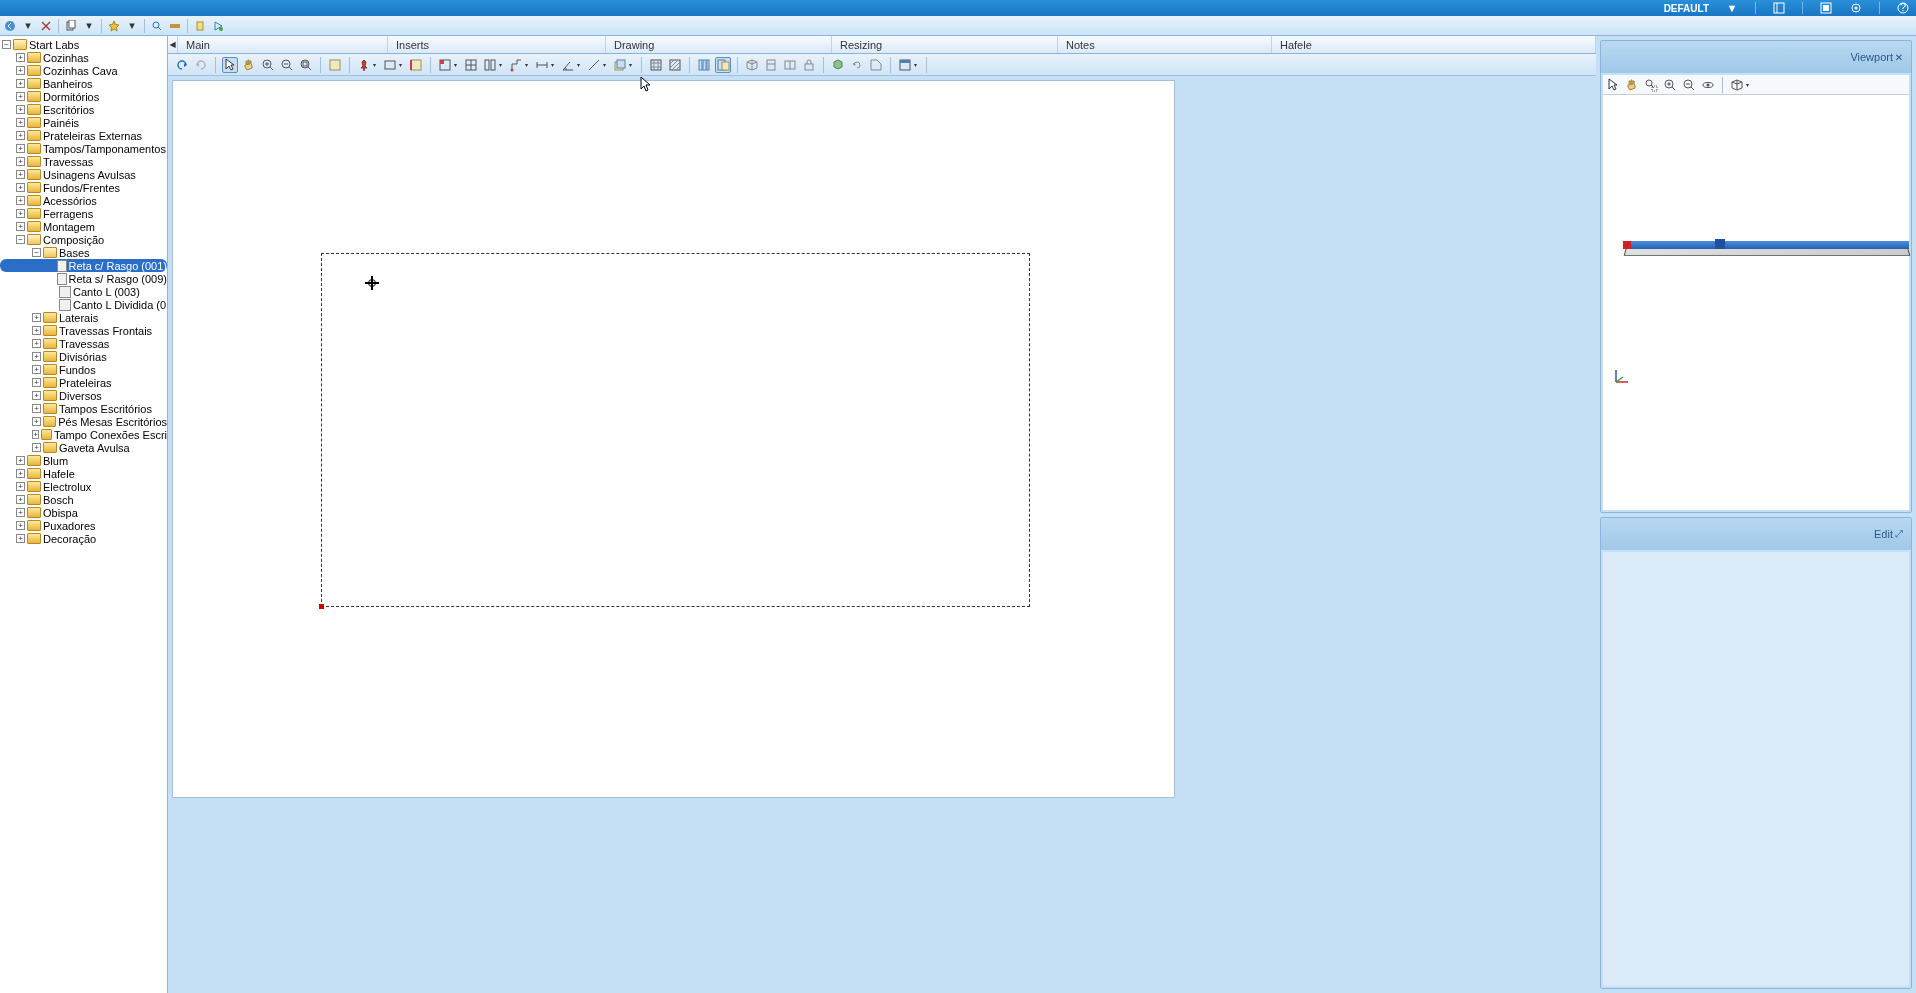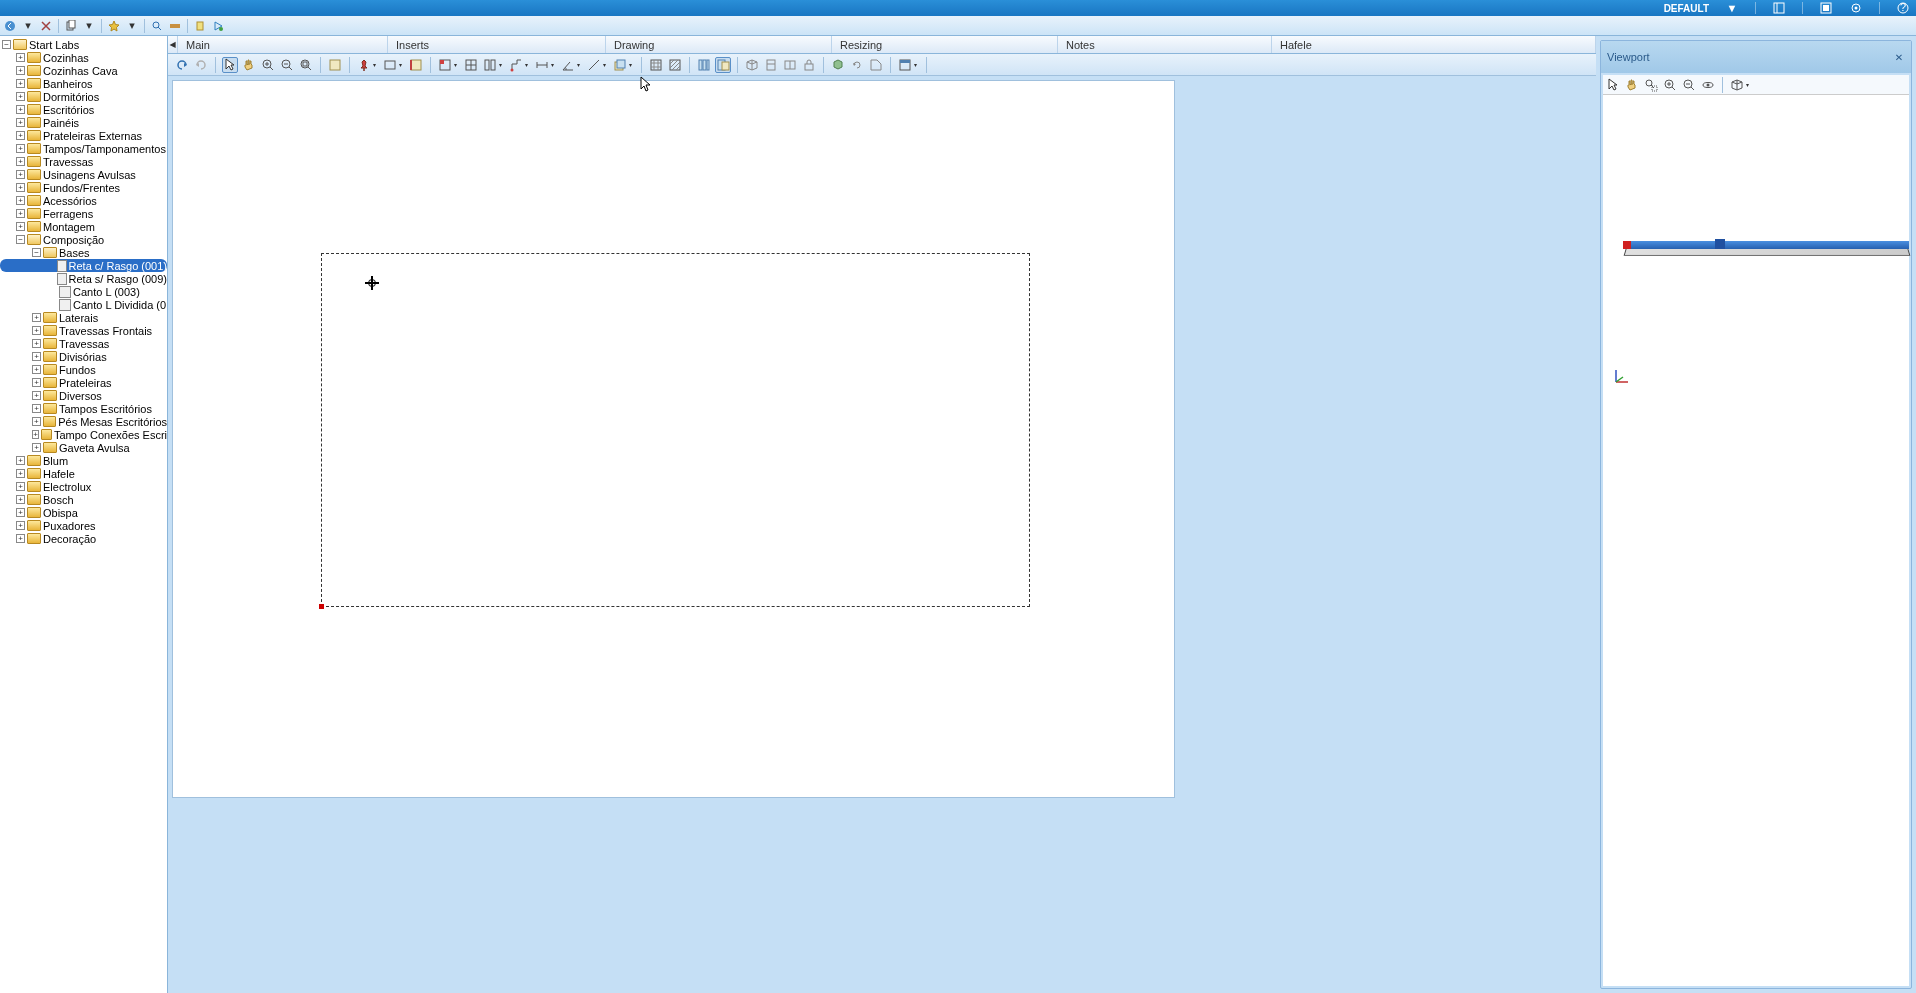--- a/index.html
+++ b/index.html
@@ -53,21 +53,21 @@
     .anchor-dot { position: absolute; left: 146px; top: 523px; width: 5px; height: 5px; background: #c00; }
     .crosshair { position: absolute; left: 192px; top: 195px; width: 14px; height: 14px; }
     .crosshair::before { content: ""; position: absolute; left: 6px; top: 0; width: 2px; height: 14px; background: #000; }
     .crosshair::after { content: ""; position: absolute; left: 0; top: 6px; width: 14px; height: 2px; background: #000; }
     .crosshair-circle { position: absolute; left: 3px; top: 3px; width: 8px; height: 8px; border: 1px solid #000; border-radius: 50%; }
     .cursor-arrow { position: absolute; left: 467px; top: -5px; width: 12px; height: 18px; }
     
     
     .right-panels { width: 320px; background: #c5dff5; display: flex; flex-direction: column; padding: 4px; gap: 4px; }
     .panel { background: #c5dff5; border: 1px solid #8cb5dd; border-radius: 2px; display: flex; flex-direction: column; }
-    .panel-header { height: 32px; background: linear-gradient(to bottom, #b8d8f0, #a0c8e8); padding: 0 6px; display: flex; align-items: center; justify-content: space-between; font-size: 10px; color: #2a5a8a; }
+    .panel-header { height: 32px; background: linear-gradient(to bottom, #b8d8f0, #a0c8e8); padding: 0 6px; display: flex; align-items: center; justify-content: flex-end; font-size: 10px; color: #2a5a8a; }
     .panel-close { width: 12px; height: 12px; cursor: pointer; color: #2a5a8a; font-size: 10px; display: flex; align-items: center; justify-content: center; }
     .panel-body { flex: 1; background: #fff; margin: 2px; position: relative; }
     .viewport-toolbar { height: 20px; display: flex; align-items: center; padding: 2px; gap: 3px; border-bottom: 1px solid #ccc; background: #f5f9fd; }
     .vp-canvas { position: relative; height: 296px; }
     .vp-shape-base { position: absolute; top: 150px; left: 22px; right: 0px; height: 12px; border: 1px solid #444; background: linear-gradient(to right, #e0e0e0, #ccc); transform: perspective(400px) rotateX(40deg); }
     .vp-shape-blue { position: absolute; top: 146px; left: 22px; right: 0px; height: 8px; background: linear-gradient(to bottom, #4a8fe0, #2660b0); }
     .vp-handle-red { position: absolute; top: 146px; left: 20px; width: 8px; height: 8px; background: #d02020; }
     .vp-handle-blue { position: absolute; top: 144px; left: 112px; width: 10px; height: 10px; background: #2050a0; }
     .vp-axis { position: absolute; bottom: 6px; left: 10px; width: 18px; height: 18px; }
     
@@ -672,14 +672,21 @@
           <div class="vp-axis">
               <svg width="18" height="18">
                 <line x1="3" y1="15" x2="3" y2="3" stroke="#3050c0" stroke-width="1.5"></line>
                 <line x1="3" y1="15" x2="15" y2="15" stroke="#c03030" stroke-width="1.5"></line>
                 <line x1="3" y1="15" x2="10" y2="10" stroke="#30a030" stroke-width="1.5"></line>
               </svg>
             </div>
         </div>
       </div>
     </div>
+    <div class="panel edit-panel" style="flex:1">
+      <div class="panel-header">
+        <span>Edit</span>
+        <span class="panel-close">⤢</span>
+      </div>
+      <div class="panel-body"></div>
+    </div>
   </div>
 </div>
 
 </body></html>

